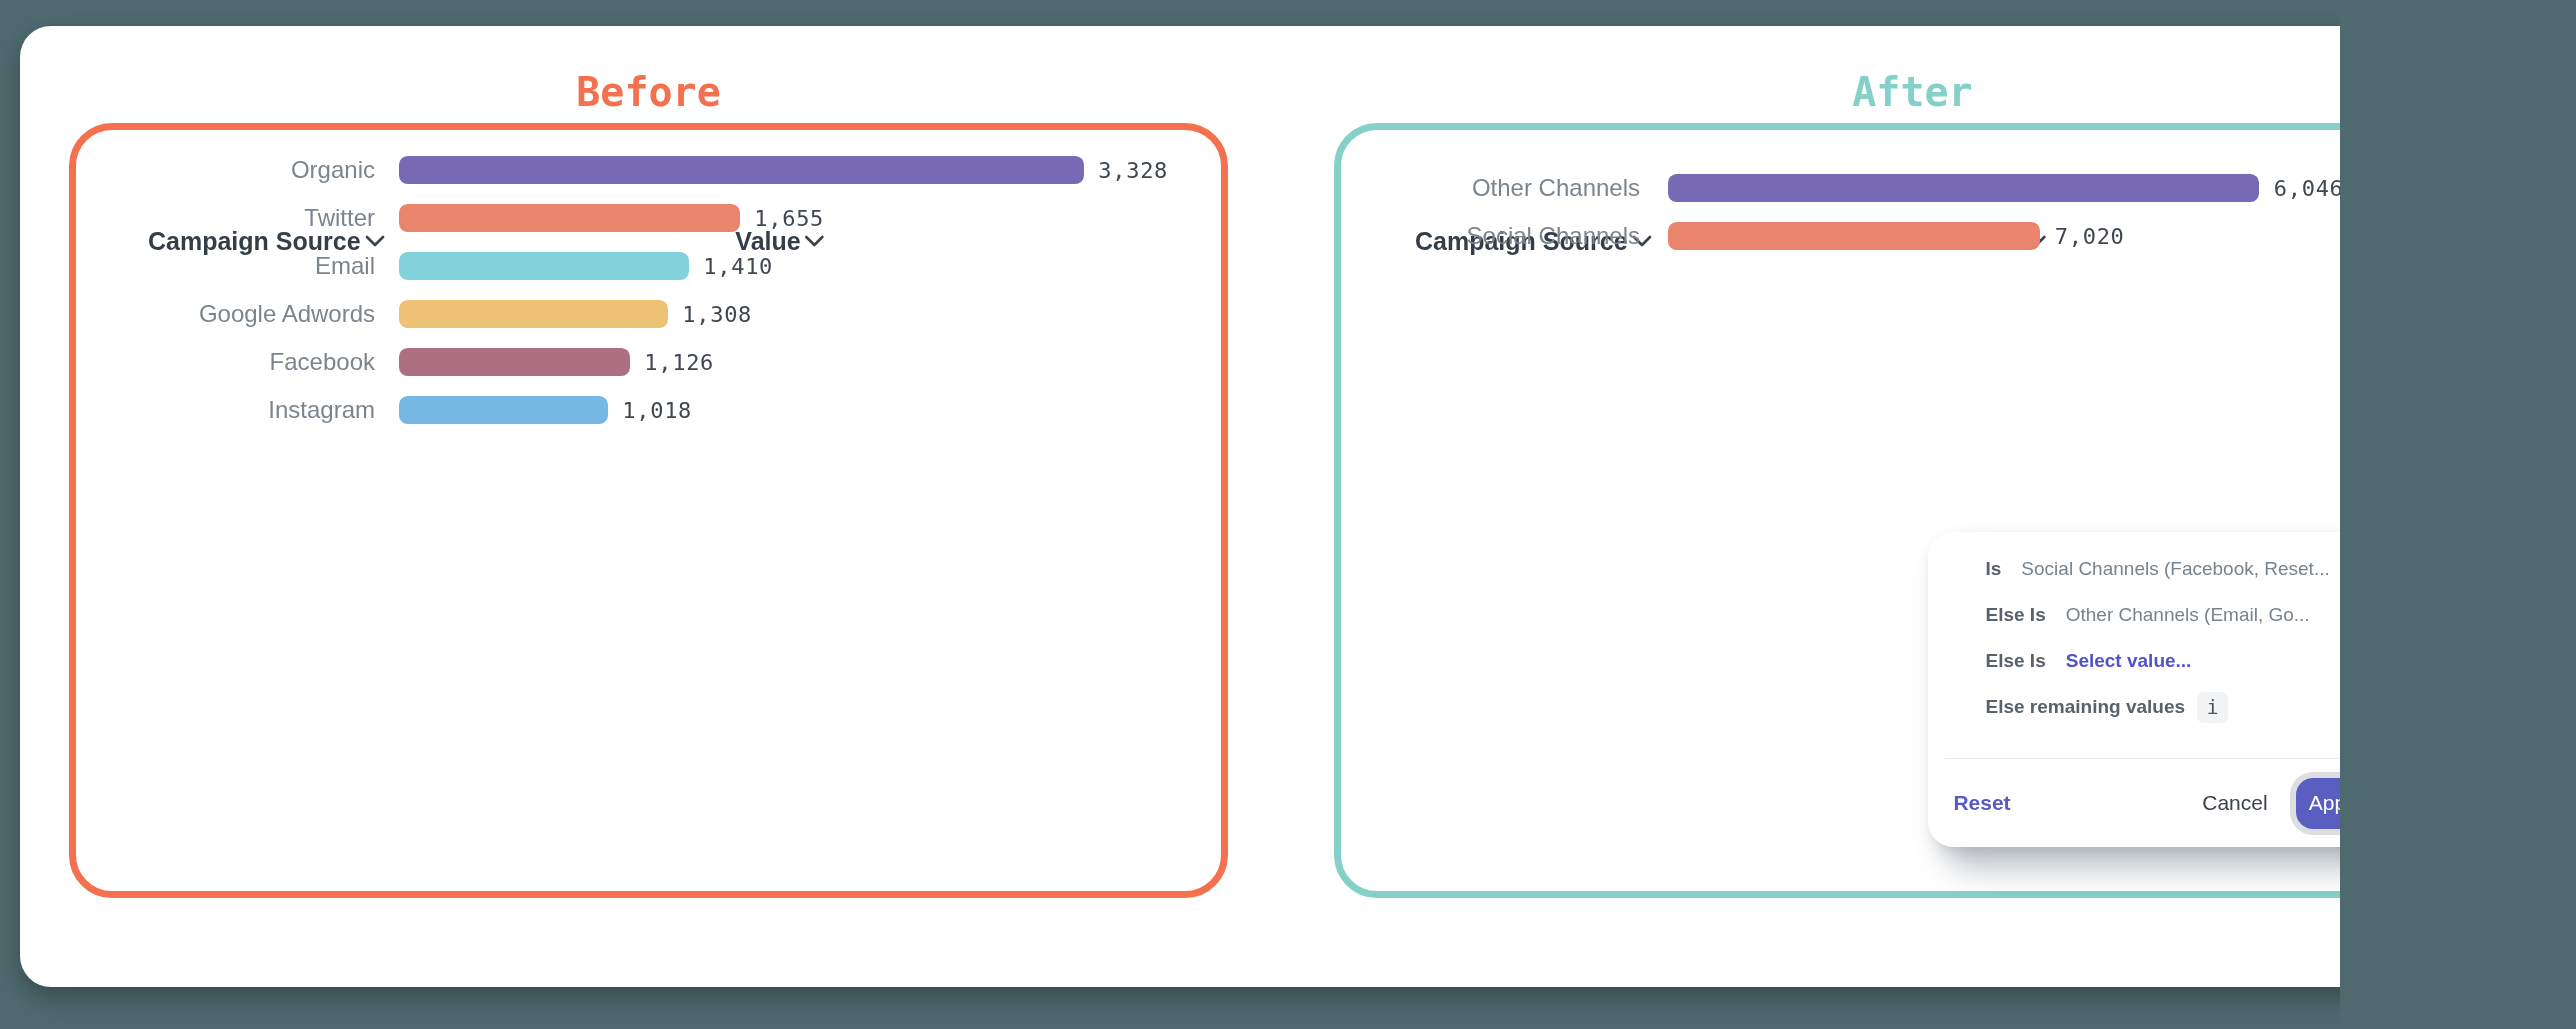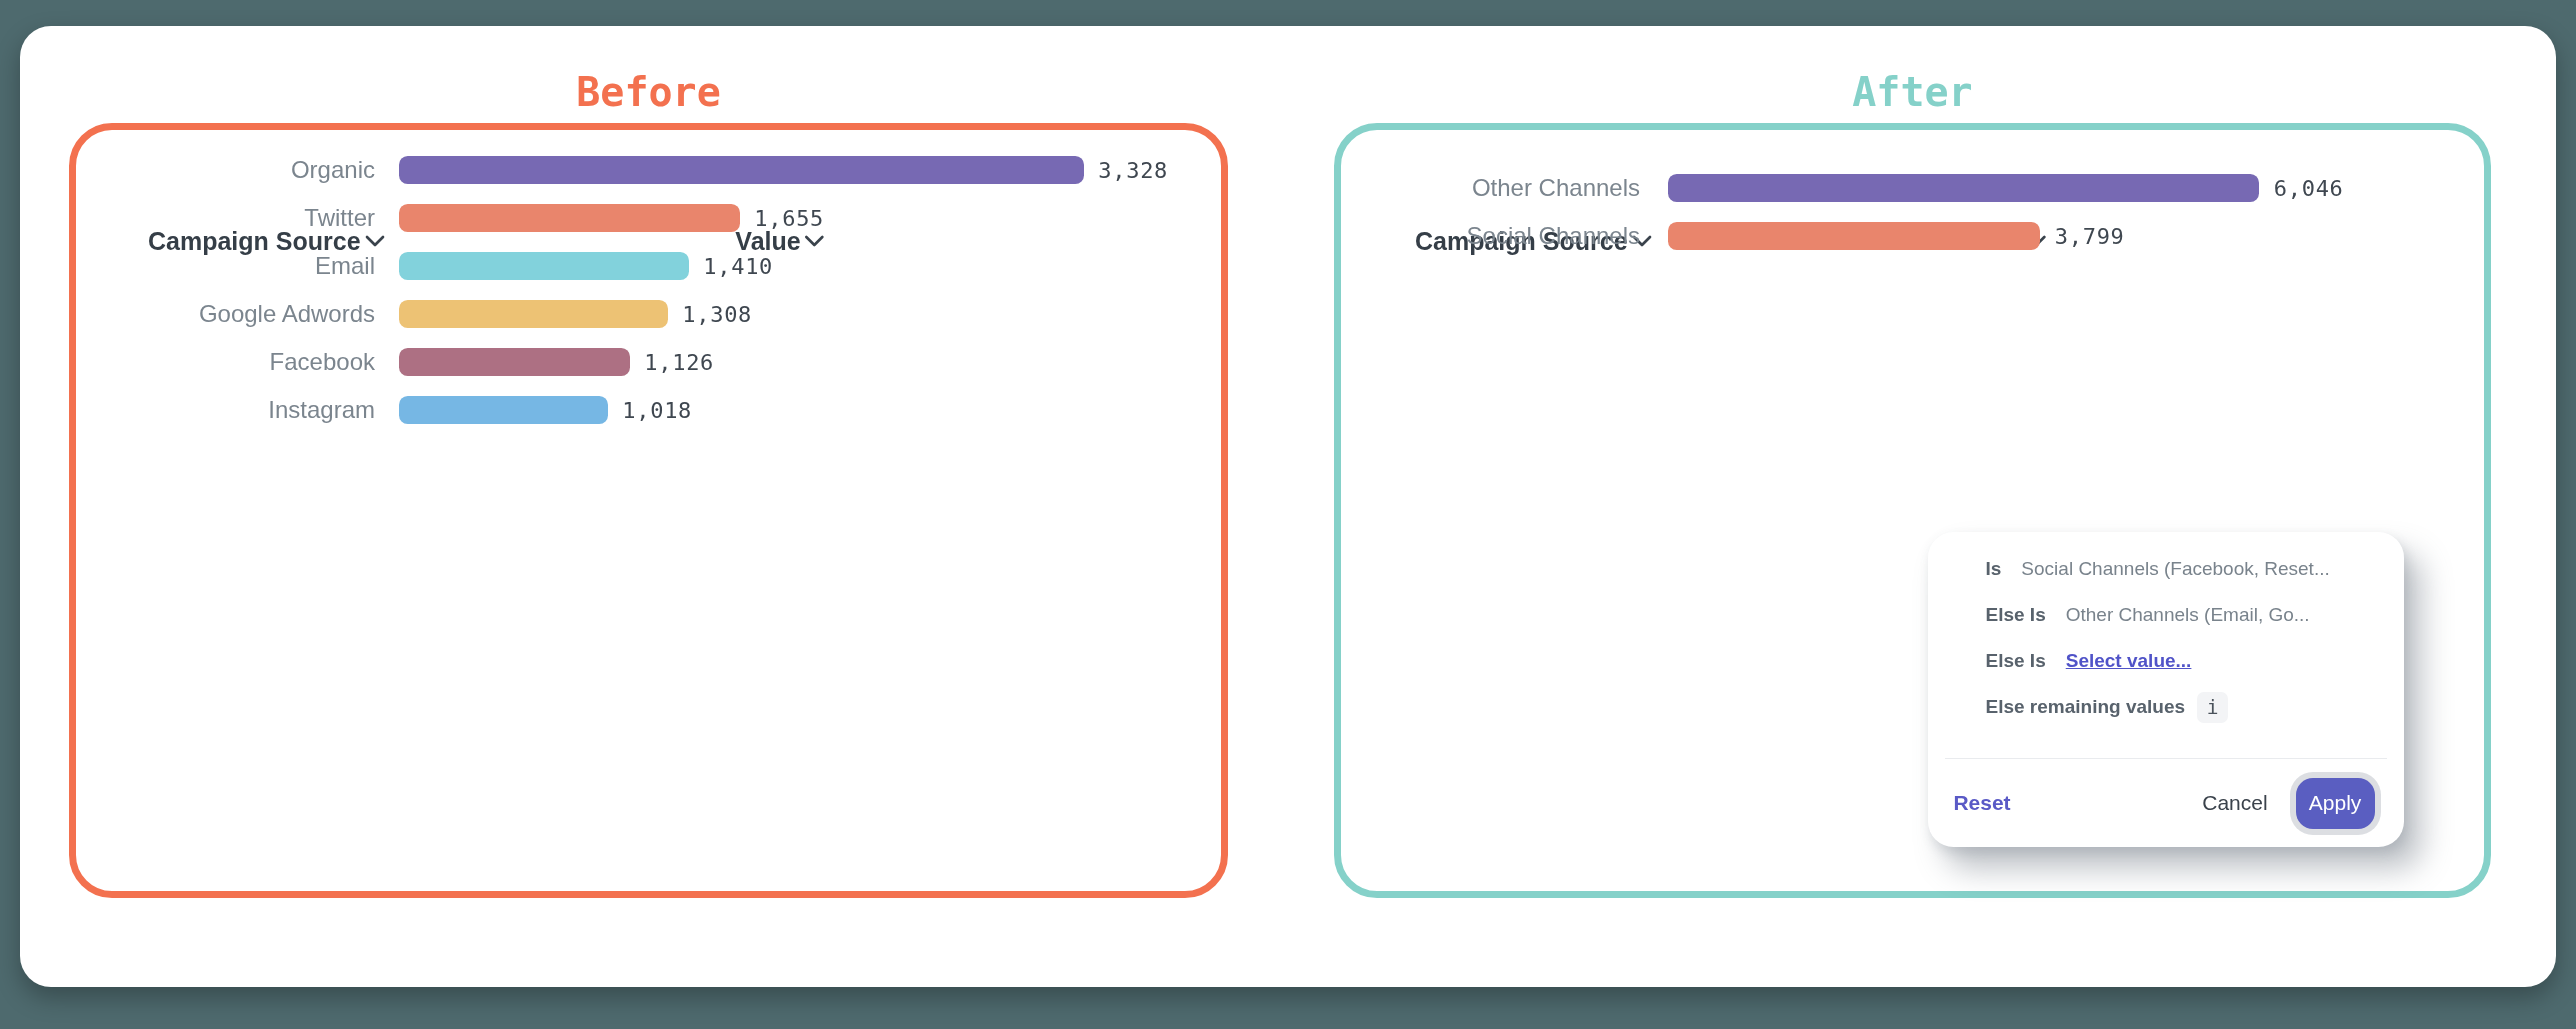--- a/index.html
+++ b/index.html
@@ -1,18 +1,18 @@
 <!DOCTYPE html>
 <html style="--page-bg: #4E6A6E; --card-bg: #FFFFFF; --before-accent: #F3714F; --after-accent: #85D1C9; --bucket-title: #6A5FB8; --link: #5053C8; --apply-bg: #5A5EC1; --header-text: #353E47; --row-label: #7B858E; --value-text: #3F4750;font-size:10.7px"><head>
 <meta charset="utf-8">
 <style>
   * { margin:0; padding:0; box-sizing:border-box; }
   html,body { background:#4E6A6E; }
   #screen{
-    position:relative; width:2576px; height:1029px; overflow:hidden;
+    position:relative; width:2340px; height:1029px; overflow:hidden;
     background:var(--page-bg,#4E6A6E);
     font-family:"Liberation Sans", sans-serif;
   }
   .canvas{
     position:absolute; left:20px; top:26px; width:2536px; height:961px;
     background:var(--card-bg,#fff); border-radius:31px;
     box-shadow:0 10.7px 24px rgba(0,0,0,.28);
   }
   
   .panel-title{
@@ -62,21 +62,21 @@
   }
   .dialog{
     position:absolute; left:1928px; top:532px; width:476px; height:315px;
     background:#fff; border-radius:25.5px; display:flex; flex-direction:column;
     box-shadow:17.4px 21.5px 29.5px rgba(86,98,110,.38), 2.7px 5.4px 10.7px rgba(86,98,110,.16);
   }
   .dialog-rules{ flex:1; padding:14px 24px 0 29.5px; }
   .rule{ display:flex; align-items:center; height:46px;margin-left:28px; }
   .rule-key{ font-weight:bold; font-size:19px; color:#58626C; white-space:nowrap; }
   .rule-val{ margin-left:20px; font-size:19px; color:#79838C; white-space:nowrap; cursor:pointer; }
-  .rule-val--link{ color:var(--link,#5053C8); font-weight:bold;text-decoration:underline; }
+  .rule-val--link{ color:var(--link,#5053C8); font-weight:bold; }
   .info-badge{
     margin-left:12px; width:31px; height:31px; border-radius:6.7px; background:#F3F4F6;
     display:flex; align-items:center; justify-content:center;
     font-family:"DejaVu Sans Mono", monospace; font-size:19.5px; color:#4A525B; cursor:pointer;
   }
   .dialog-footer{
     height:89px; margin:0 17.4px; padding:0 4px 0 8px;
     border-top:1.3px solid #E9EBEE; display:flex; align-items:center;
   }
   .reset-btn{ font-size:21px; font-weight:bold; color:#5A5AC6; cursor:pointer; }
@@ -161,21 +161,21 @@
     </div>
   <div class="rows rows--after">
       <div class="trow">
         <div class="row-label">Other Channels</div>
         <div class="row-bar" style="width: 591px; background: rgb(119, 105, 179);"></div>
         <div class="row-value">6,046</div>
       </div>
       <div class="trow">
         <div class="row-label">Social Channels</div>
         <div class="row-bar" style="width: 372px; background: rgb(233, 133, 108);"></div>
-        <div class="row-value">3,799</div>
+        <div class="row-value">7,020</div>
       </div>
     </div>
 
 
   <div class="dialog">
     <div class="dialog-rules">
       <div class="rule">
         <span class="rule-key">Is</span>
         <span class="rule-val">Social Channels (Facebook, Reset...</span>
       </div>

